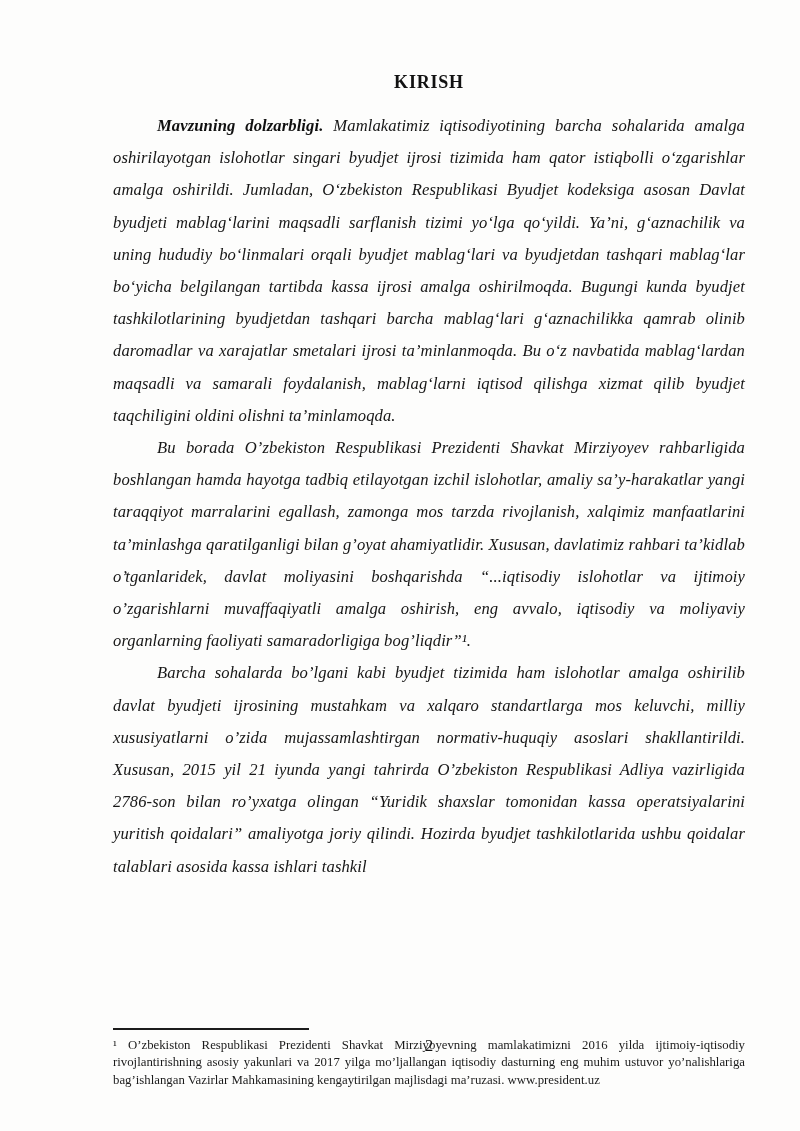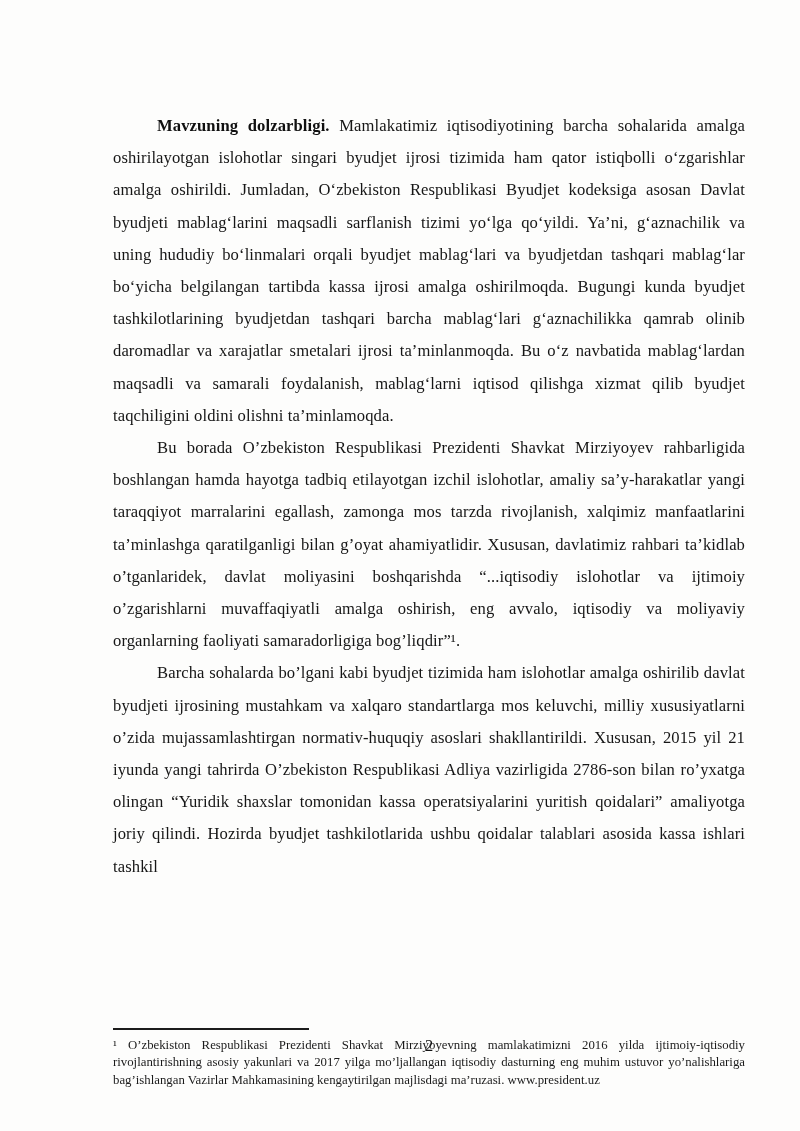--- a/index.html
+++ b/index.html
@@ -30,20 +30,21 @@
     font-size: 18px;
     font-weight: bold;
     letter-spacing: 0.8px;
     color: #121212;
   }
   .body-text {
     position: absolute;
     top: 110px;
     left: 113px;
     width: 632px;
+    font-style: italic;
   }
   .para {
     margin: 0;
     text-align: justify;
     text-indent: 44px;
     font-size: 16.6px;
     line-height: 32.2px;
     letter-spacing: 0.1px;
   }
   .para .lead {
@@ -77,20 +78,21 @@
     text-align: center;
     font-size: 16.5px;
     color: #141414;
   }
 </style>
 </head>
 <body>
 
 <div class="page">
 
+  <h1 class="title">KIRISH</h1>
 
   <div class="body-text">
 
     <p class="para"><b class="lead">Mavzuning dolzarbligi.</b><span> Mamlakatimiz iqtisodiyotining barcha sohalarida amalga oshirilayotgan islohotlar singari byudjet ijrosi tizimida ham qator istiqbolli oʻzgarishlar amalga oshirildi. Jumladan, Oʻzbekiston Respublikasi Byudjet kodeksiga asosan Davlat byudjeti mablagʻlarini maqsadli sarflanish tizimi yoʻlga qoʻyildi. Ya’ni, gʻaznachilik va uning hududiy boʻlinmalari orqali byudjet mablagʻlari va byudjetdan tashqari mablagʻlar boʻyicha belgilangan tartibda kassa ijrosi amalga oshirilmoqda. Bugungi kunda byudjet tashkilotlarining byudjetdan tashqari barcha mablagʻlari gʻaznachilikka qamrab olinib daromadlar va xarajatlar smetalari ijrosi ta’minlanmoqda. Bu oʻz navbatida mablagʻlardan maqsadli va samarali foydalanish, mablagʻlarni iqtisod qilishga xizmat qilib byudjet taqchiligini oldini olishni ta’minlamoqda.</span></p>
 
     <p class="para"><b class="lead"></b><span>Bu borada O’zbekiston Respublikasi Prezidenti Shavkat Mirziyoyev rahbarligida boshlangan hamda hayotga tadbiq etilayotgan izchil islohotlar, amaliy sa’y-harakatlar yangi taraqqiyot marralarini egallash, zamonga mos tarzda rivojlanish, xalqimiz manfaatlarini ta’minlashga qaratilganligi bilan g’oyat ahamiyatlidir. Xususan, davlatimiz rahbari ta’kidlab o’tganlaridek, davlat moliyasini boshqarishda “...iqtisodiy islohotlar va ijtimoiy o’zgarishlarni muvaffaqiyatli amalga oshirish, eng avvalo, iqtisodiy va moliyaviy organlarning faoliyati samaradorligiga bog’liqdir”¹.</span></p>
 
     <p class="para"><b class="lead"></b><span>Barcha sohalarda bo’lgani kabi byudjet tizimida ham islohotlar amalga oshirilib davlat byudjeti ijrosining mustahkam va xalqaro standartlarga mos keluvchi, milliy xususiyatlarni o’zida mujassamlashtirgan normativ-huquqiy asoslari shakllantirildi. Xususan, 2015 yil 21 iyunda yangi tahrirda O’zbekiston Respublikasi Adliya vazirligida 2786-son bilan ro’yxatga olingan “Yuridik shaxslar tomonidan kassa operatsiyalarini yuritish qoidalari” amaliyotga joriy qilindi. Hozirda byudjet tashkilotlarida ushbu qoidalar talablari asosida kassa ishlari tashkil</span></p>
 
   </div>

